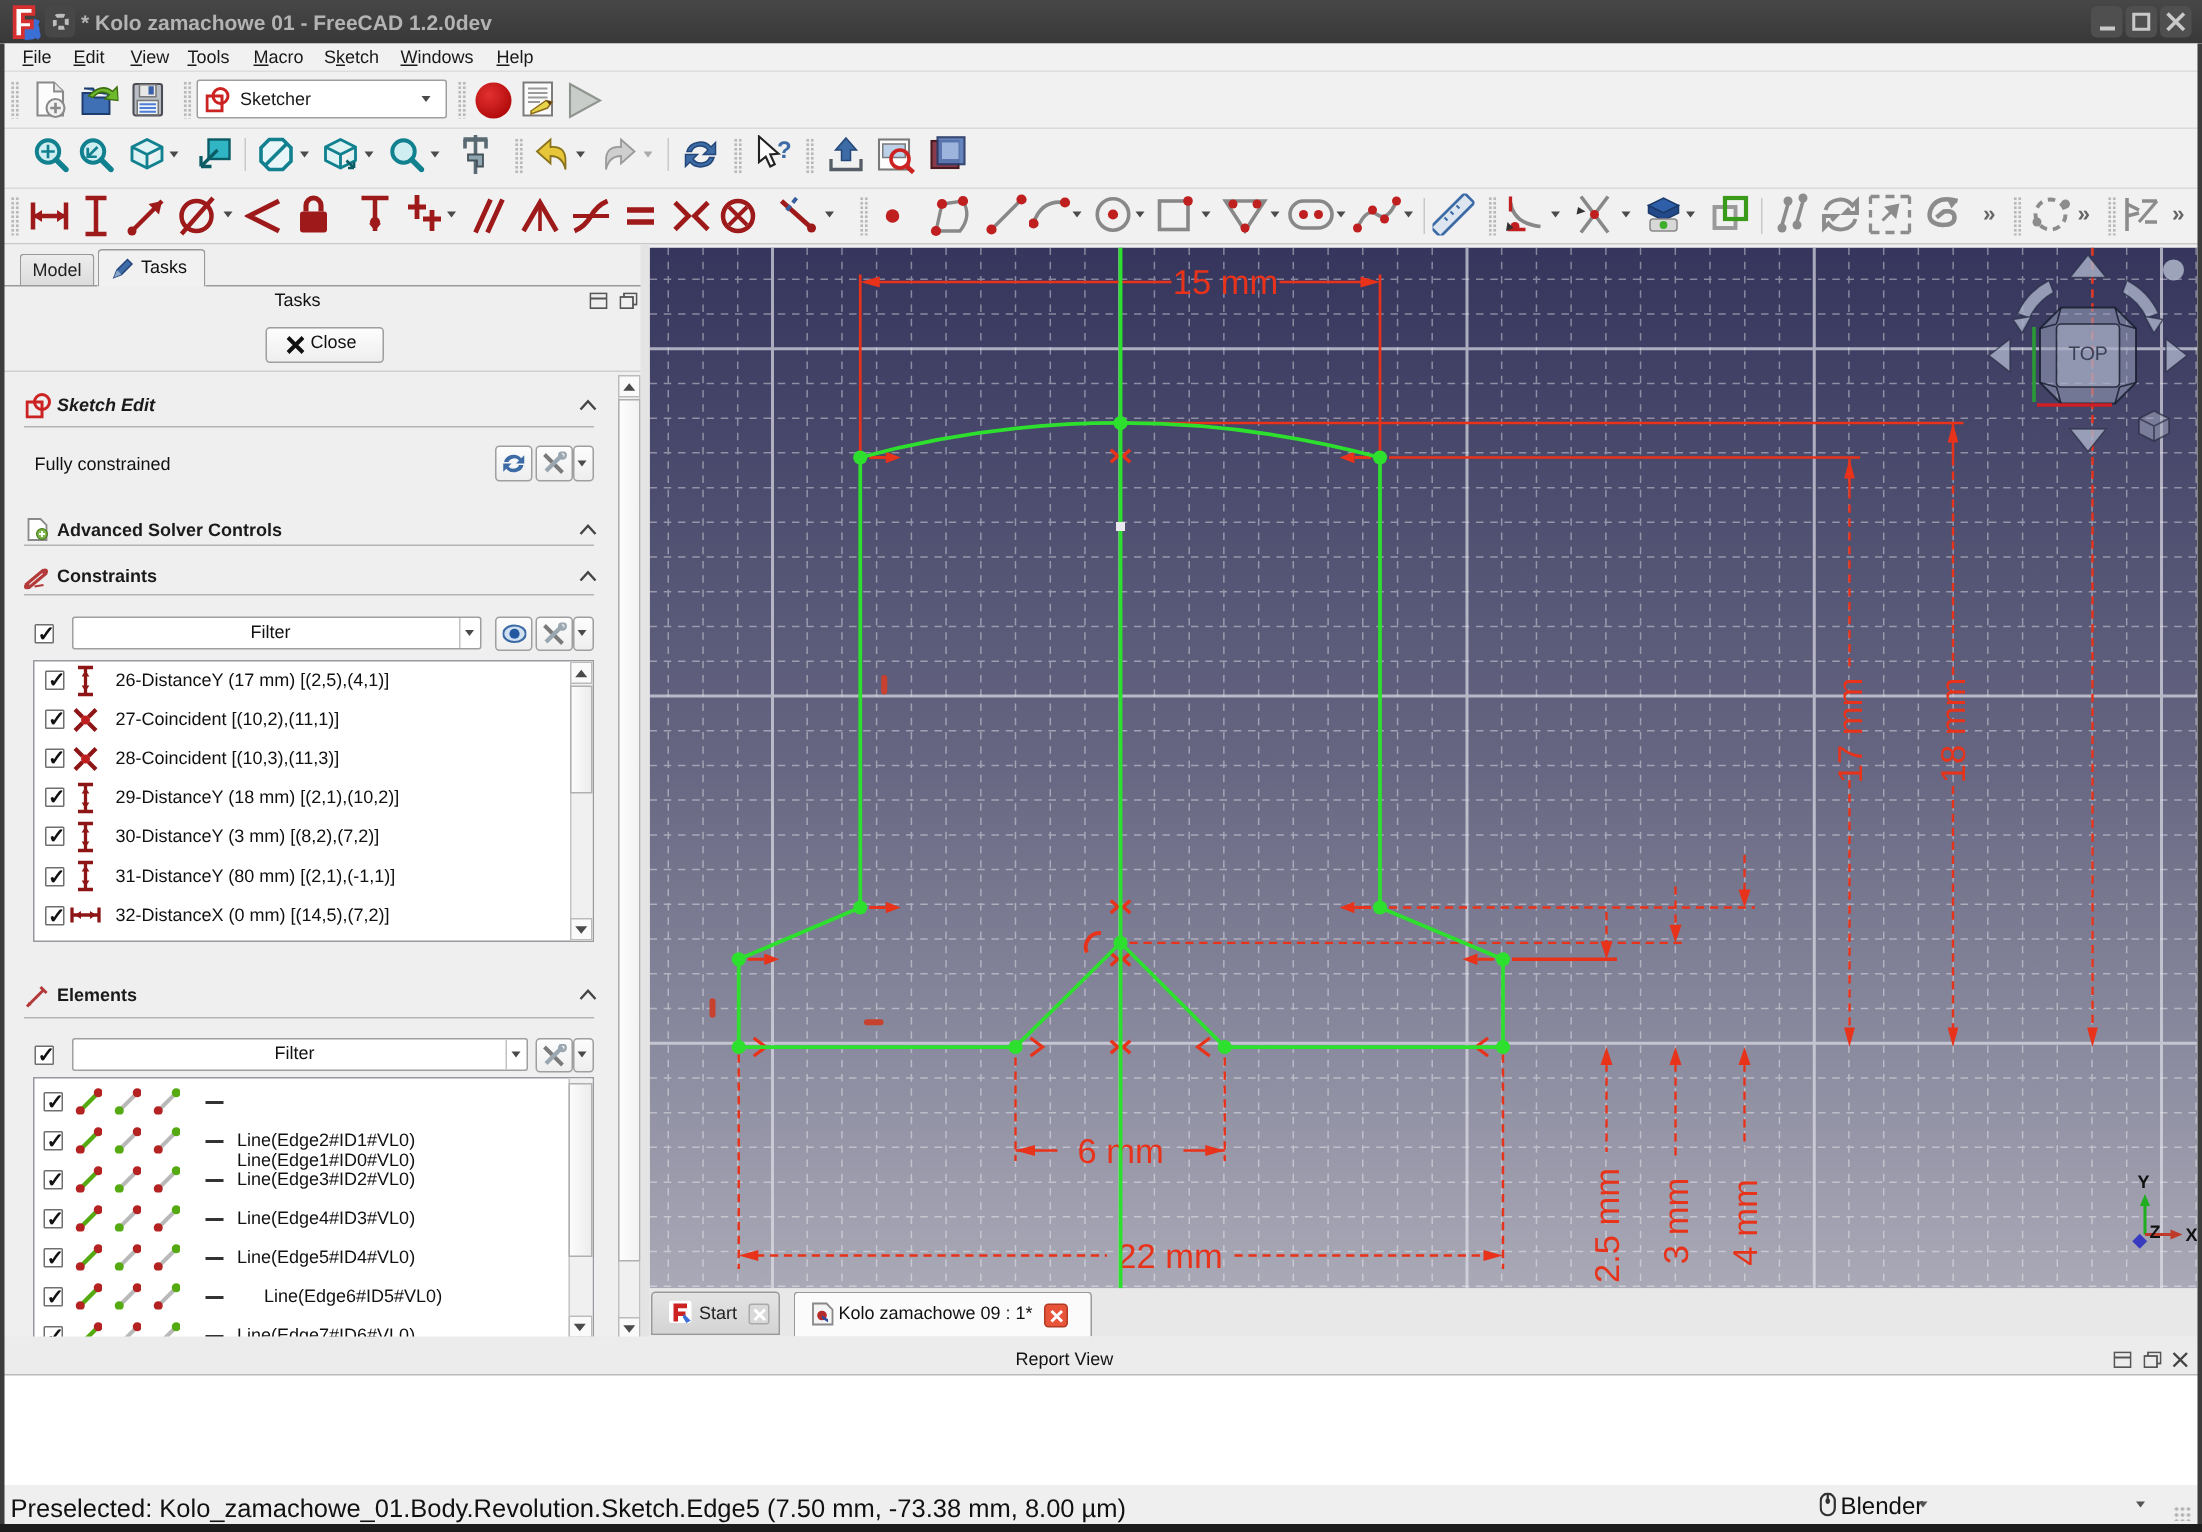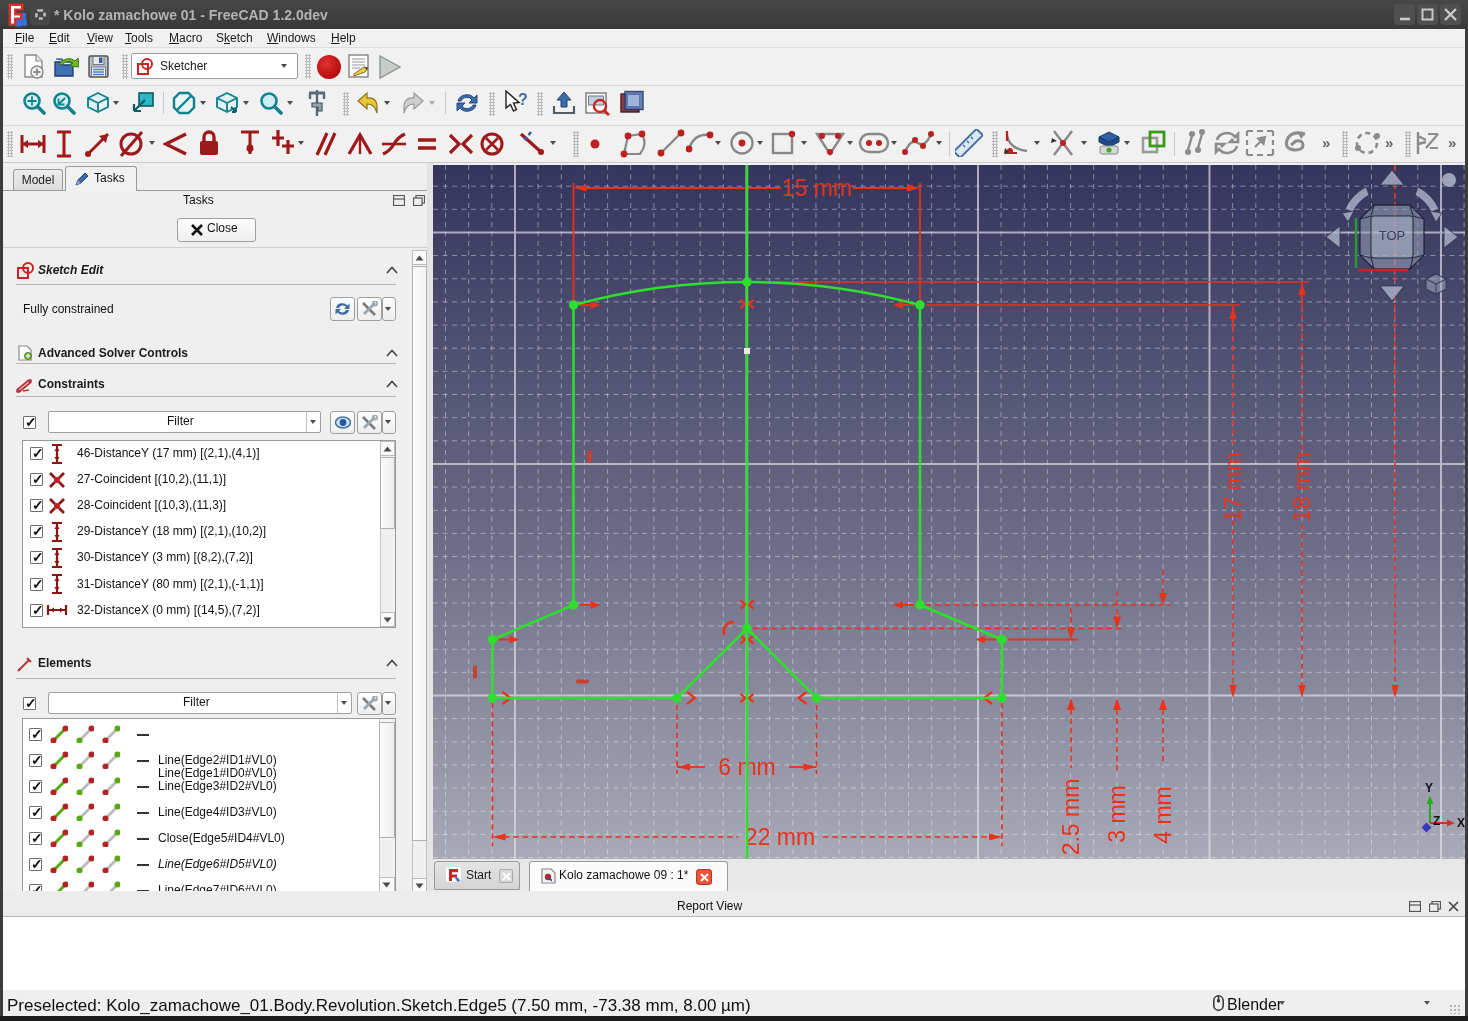--- a/index.html
+++ b/index.html
@@ -426,21 +426,21 @@
 <circle cx="14" cy="2.5" r="2.2" fill="none" stroke="#9aa7b0" stroke-width="1.6"></circle>
 </svg>
 <div class="btn" style="left:382px;top:411px;width:14px;height:23px;"></div>
 <div class="ddown" style="left:385px;top:420px;"></div>
 <div class="abs" style="left:22px;top:440px;width:374px;height:188px;background:#fff;border:1px solid #98989f;"></div>
 <div class="cbx" style="left:30px;top:447px;"></div>
 <svg class="abs" style="left:51px;top:442.5px" width="12" height="22">
     <path d="M6 2 v18 M1 2 h10 M1 20 h10" stroke="#8e1515" stroke-width="2.2"></path>
     <path d="M6 4 l-2.6 4 h5.2 z M6 18 l-2.6 -4 h5.2 z" fill="#8e1515"></path>
   </svg>
-<div class="abs rowtxt" style="left:77px;top:446px;">46-DistanceY (17 mm) [(2,1),(4,1)]</div>
+<div class="abs rowtxt" style="left:77px;top:446px;">26-DistanceY (17 mm) [(2,5),(4,1)]</div>
 <div class="cbx" style="left:30px;top:473px;"></div>
 <svg class="abs" style="left:48px;top:470.6px" width="18" height="18">
     <path d="M2 2 L7 7 M11 11 L16 16 M16 2 L11 7 M7 11 L2 16" stroke="#8e1515" stroke-width="2.8"></path>
     <circle cx="9" cy="9" r="3" fill="#c01f1f"></circle>
   </svg>
 <div class="abs rowtxt" style="left:77px;top:472px;">27-Coincident [(10,2),(11,1)]</div>
 <div class="cbx" style="left:30px;top:499px;"></div>
 <svg class="abs" style="left:48px;top:496.70000000000005px" width="18" height="18">
     <path d="M2 2 L7 7 M11 11 L16 16 M16 2 L11 7 M7 11 L2 16" stroke="#8e1515" stroke-width="2.8"></path>
     <circle cx="9" cy="9" r="3" fill="#c01f1f"></circle>
@@ -586,39 +586,39 @@
     <path d="M3 16 L16 3" stroke="#b9b9b9" stroke-width="2.6"></path>
     <circle cx="3.5" cy="15.5" r="3" fill="#55aa11"></circle>
     <circle cx="15.5" cy="3.5" r="3" fill="#b42222"></circle>
   </svg>
 <svg class="abs" style="left:102px;top:828.5px" width="18" height="18">
     <path d="M3 16 L16 3" stroke="#b9b9b9" stroke-width="2.6"></path>
     <circle cx="3.5" cy="15.5" r="3" fill="#b42222"></circle>
     <circle cx="15.5" cy="3.5" r="3" fill="#55aa11"></circle>
   </svg>
 <div class="abs" style="left:137px;top:838px;width:12px;height:2.4px;background:#333;"></div>
-<div class="abs rowtxt" style="left:158px;top:831px;">Close(Edge5#ID4#VL0)</div>
+<div class="abs rowtxt" style="left:158px;top:831px;">Line(Edge5#ID4#VL0)</div>
 <div class="cbx" style="left:29px;top:858px;"></div>
 <svg class="abs" style="left:50px;top:854.5px" width="18" height="18">
     <path d="M3 16 L16 3" stroke="#55aa11" stroke-width="3"></path>
     <circle cx="3.5" cy="15.5" r="3" fill="#b42222"></circle>
     <circle cx="15.5" cy="3.5" r="3" fill="#b42222"></circle>
   </svg>
 <svg class="abs" style="left:76px;top:854.5px" width="18" height="18">
     <path d="M3 16 L16 3" stroke="#b9b9b9" stroke-width="2.6"></path>
     <circle cx="3.5" cy="15.5" r="3" fill="#55aa11"></circle>
     <circle cx="15.5" cy="3.5" r="3" fill="#b42222"></circle>
   </svg>
 <svg class="abs" style="left:102px;top:854.5px" width="18" height="18">
     <path d="M3 16 L16 3" stroke="#b9b9b9" stroke-width="2.6"></path>
     <circle cx="3.5" cy="15.5" r="3" fill="#b42222"></circle>
     <circle cx="15.5" cy="3.5" r="3" fill="#55aa11"></circle>
   </svg>
 <div class="abs" style="left:137px;top:864px;width:12px;height:2.4px;background:#333;"></div>
-<div class="abs rowtxt" style="left:158px;top:857px;font-style:italic;">Line(Edge6#ID5#VL0)</div>
+<div class="abs rowtxt" style="left:176px;top:857px;">Line(Edge6#ID5#VL0)</div>
 <div class="cbx" style="left:29px;top:884px;"></div>
 <svg class="abs" style="left:50px;top:880.5px" width="18" height="18">
     <path d="M3 16 L16 3" stroke="#55aa11" stroke-width="3"></path>
     <circle cx="3.5" cy="15.5" r="3" fill="#b42222"></circle>
     <circle cx="15.5" cy="3.5" r="3" fill="#b42222"></circle>
   </svg>
 <svg class="abs" style="left:76px;top:880.5px" width="18" height="18">
     <path d="M3 16 L16 3" stroke="#b9b9b9" stroke-width="2.6"></path>
     <circle cx="3.5" cy="15.5" r="3" fill="#55aa11"></circle>
     <circle cx="15.5" cy="3.5" r="3" fill="#b42222"></circle>

